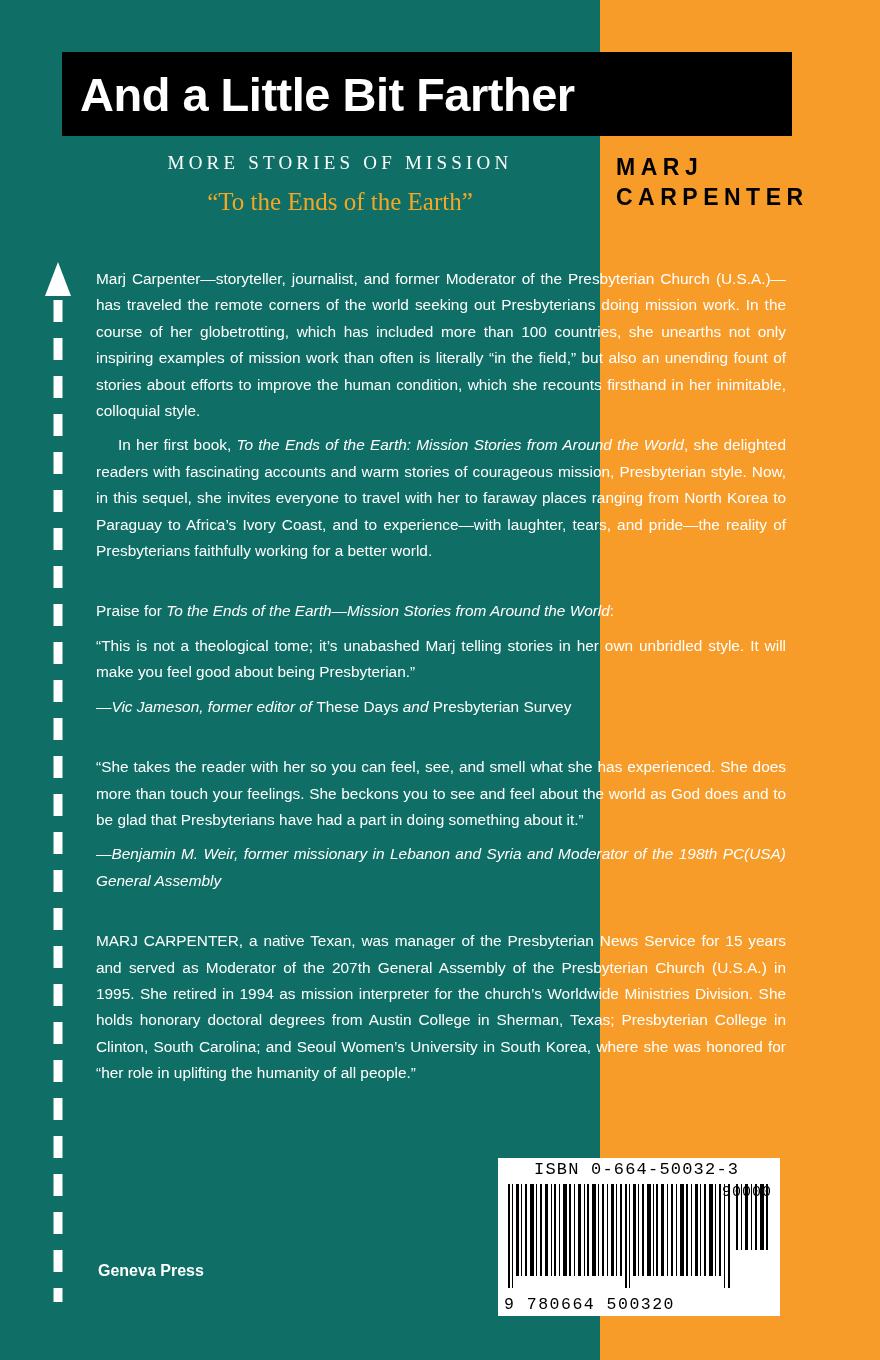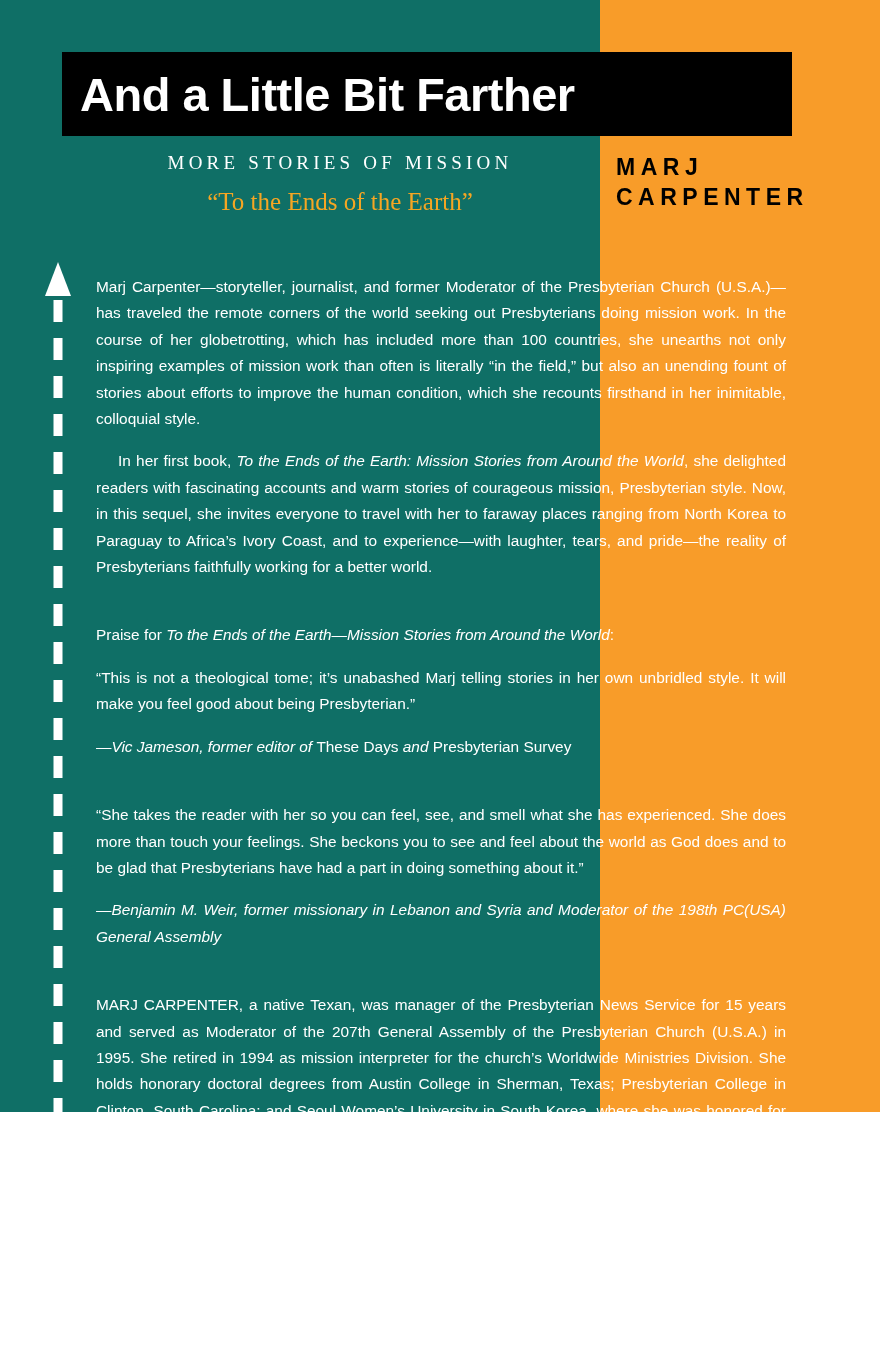--- a/index.html
+++ b/index.html
@@ -6,21 +6,21 @@
     margin: 0;
     padding: 0;
     background: #ffffff;
   }
   body {
     font-family: "Liberation Sans", sans-serif;
   }
   .cover {
     position: relative;
     width: 880px;
-    height: 1112px;
+    height: 1360px;
     overflow: hidden;
     background: #a21caf;
   }
   
   .bg-teal {
     position: absolute;
     left: 0; top: 0;
     width: 880px; height: 1360px;
     background: #0f6f66;
   }
@@ -97,21 +97,21 @@
     position: absolute;
     left: 96px;
     top: 258px;
     width: 690px;
     color: #ffffff;
     font-size: 15.4px;
     line-height: 26.4px;
     text-align: justify;
   }
   .copy p {
-    margin: 16px 0 0 0;
+    margin: 8px 0 0 0;
   }
   .copy p.indent {
     text-indent: 22px;
   }
   .copy .gap {
     height: 26px;
   }
   .copy i { font-style: italic; }
   .copy b { font-weight: normal; }
   

